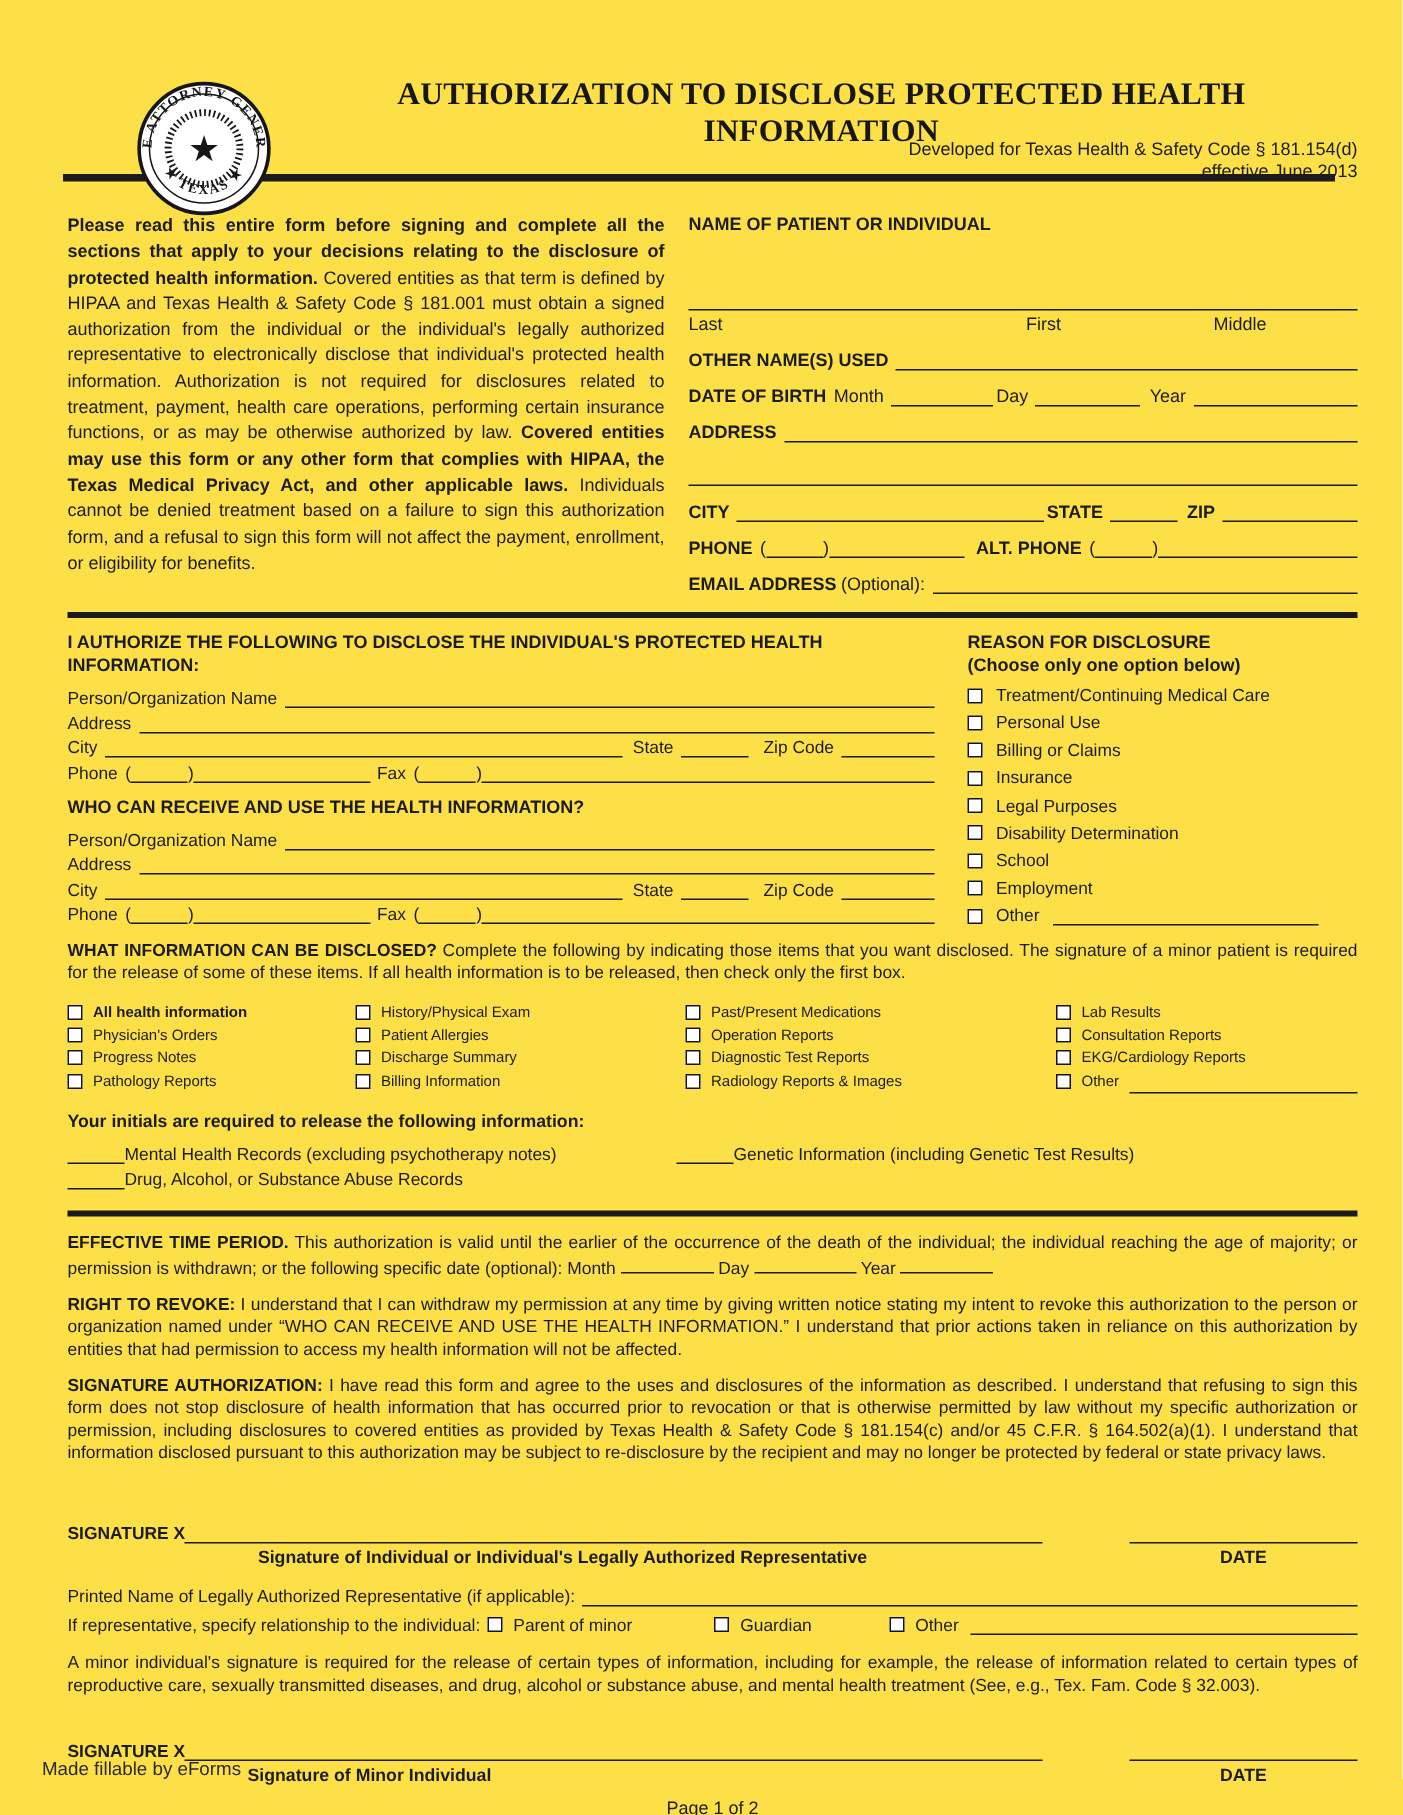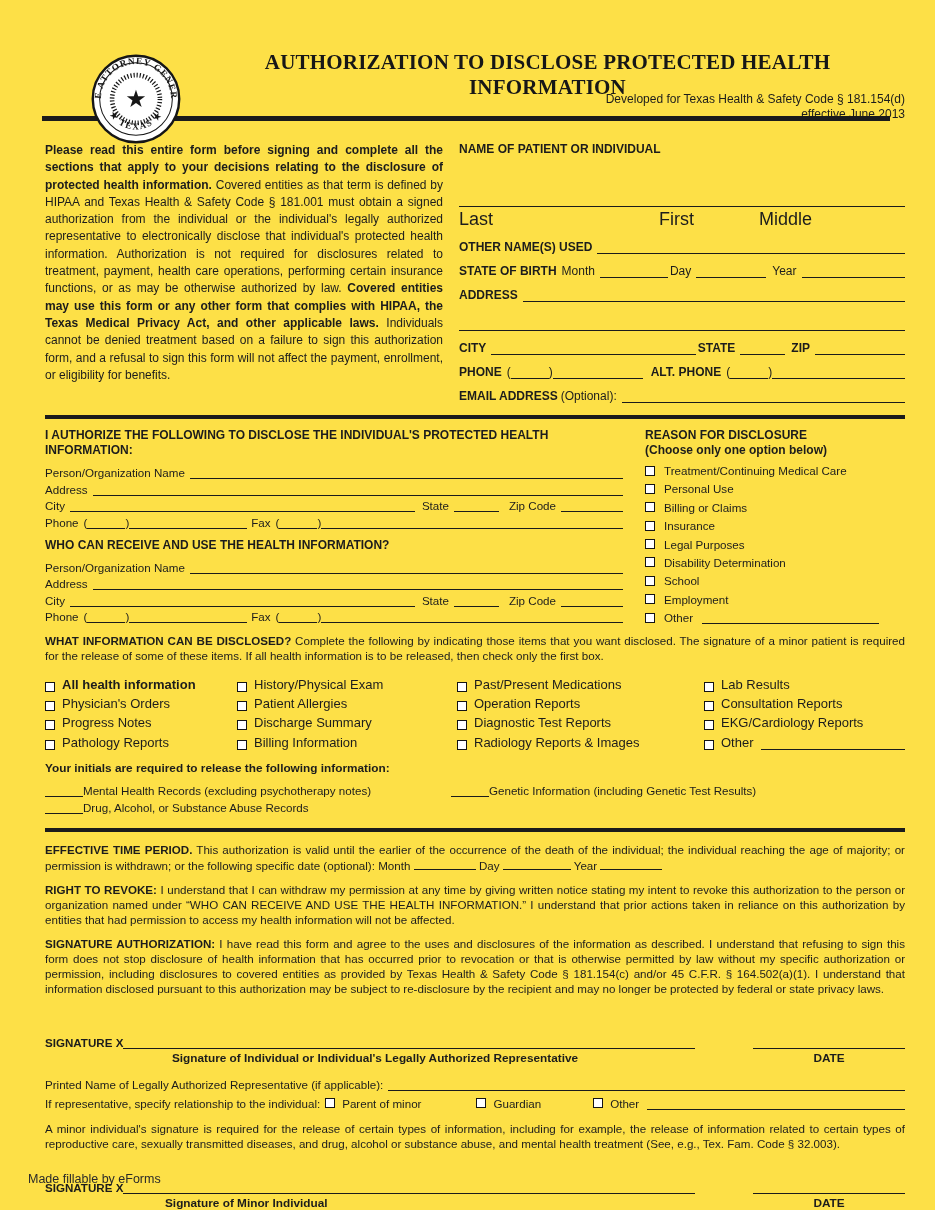--- a/index.html
+++ b/index.html
@@ -34,39 +34,39 @@
   .nlbl { white-space: nowrap; padding-right: 5px; }
   .cb { display: inline-block; width: 10px; height: 10px; border: 1.8px solid #141414; background: #fff; flex: none; }
   .divider { border-top: 4.5px solid #1b1b1b; }
 
   
   .cols { display: flex; }
   .intro { width: 398px; font-size: 12px; line-height: 17.3px; text-align: justify; }
   .patient { flex: 1 1 auto; margin-left: 16px; font-size: 12px; }
   .patient .frow { margin-top: 10px; }
   .pt-head { font-weight: bold; font-size: 12px; }
-  .sub { display: flex; font-size: 18px; margin-top: 2px; }
+  .sub { display: flex; font-size: 12px; margin-top: 2px; gap: 25px; }
   .sub-last { width: 200px; } .sub-first { width: 100px; }
   .w38 { width: 38px; } .w45 { width: 45px; } .w62 { width: 62px; }
   .w90 { width: 90px; } .w118 { width: 118px; } .w152 { width: 152px; }
 
   
   .sec2 { display: flex; margin-top: 9px; }
   .sec2-left { width: 578px; }
   .sec2-head { font-weight: bold; font-size: 12px; line-height: 15px; }
   .sec2-left .frow { margin-top: 3.5px; font-size: 11.6px; }
   .sec2-right { flex: 1 1 auto; margin-left: 22px; }
   .ritem { display: flex; align-items: center; margin-top: 5.4px; gap: 9px; font-size: 11.6px; }
   .sec2 .mt8 { margin-top: 9px; }
 
   
   .para { text-align: justify; line-height: 15px; margin-top: 9px; }
   .grid { display: flex; margin-top: 9px; }
   .gcol1 { width: 192px; } .gcol2 { width: 220px; } .gcol3 { width: 247px; } .gcol4 { flex: 1 1 auto; }
-  .gitem { display: flex; align-items: flex-end; gap: 7px; margin-top: 4.4px; font-size: 13px; }
+  .gitem { display: flex; align-items: flex-start; gap: 7px; margin-top: 4.4px; font-size: 10px; }
   .init-head { font-weight: bold; margin-top: 11px; font-size: 11.8px; }
   .init-cols { display: flex; margin-top: 5px; }
   .init-left { width: 406px; } .init-right { flex: 1 1 auto; }
   .init-item { display: flex; align-items: flex-end; margin-top: 4px; font-size: 11.6px; }
 
   
   .legal { margin-top: 10px; }
 
   
   .sigrow { display: flex; align-items: flex-end; margin-top: 0; }
@@ -121,21 +121,21 @@
         <div class="sub">
           <span class="sub-last">Last</span>
           <span class="sub-first">First</span>
           <span>Middle</span>
         </div>
         <div class="frow">
           <span class="lbl">OTHER NAME(S) USED</span>
           <span class="line grow"></span>
         </div>
         <div class="frow">
-          <span class="lbl">STATE OF BIRTH</span>
+          <span class="lbl">DATE OF BIRTH</span>
           <span class="nlbl">Month</span>
           <span class="line" style="width:68px"></span>
           <span class="nlbl" style="padding-left:2px">Day</span>
           <span class="line" style="width:70px"></span>
           <span class="nlbl" style="padding-left:6px">Year</span>
           <span class="line grow"></span>
         </div>
         <div class="frow">
           <span class="lbl">ADDRESS</span>
           <span class="line grow"></span>

